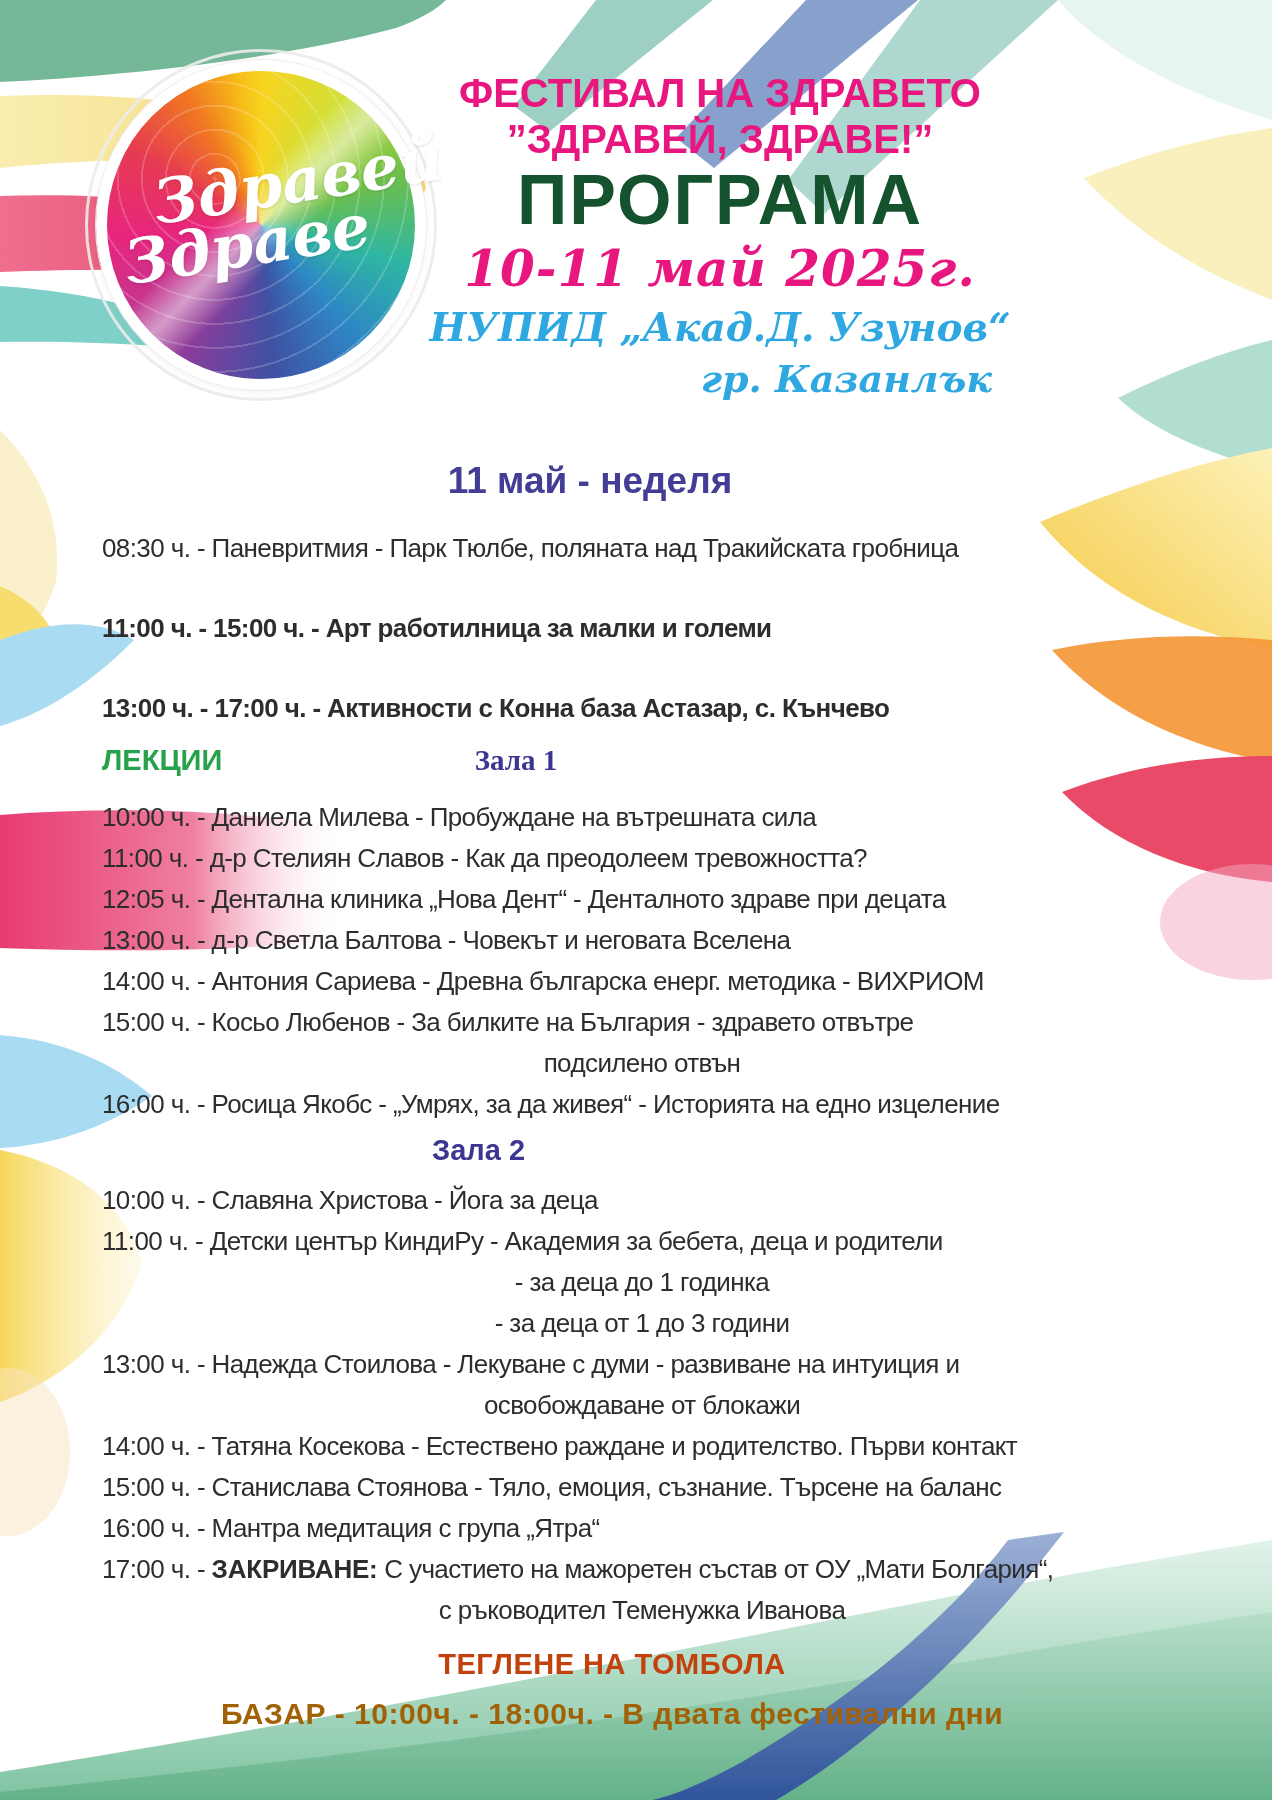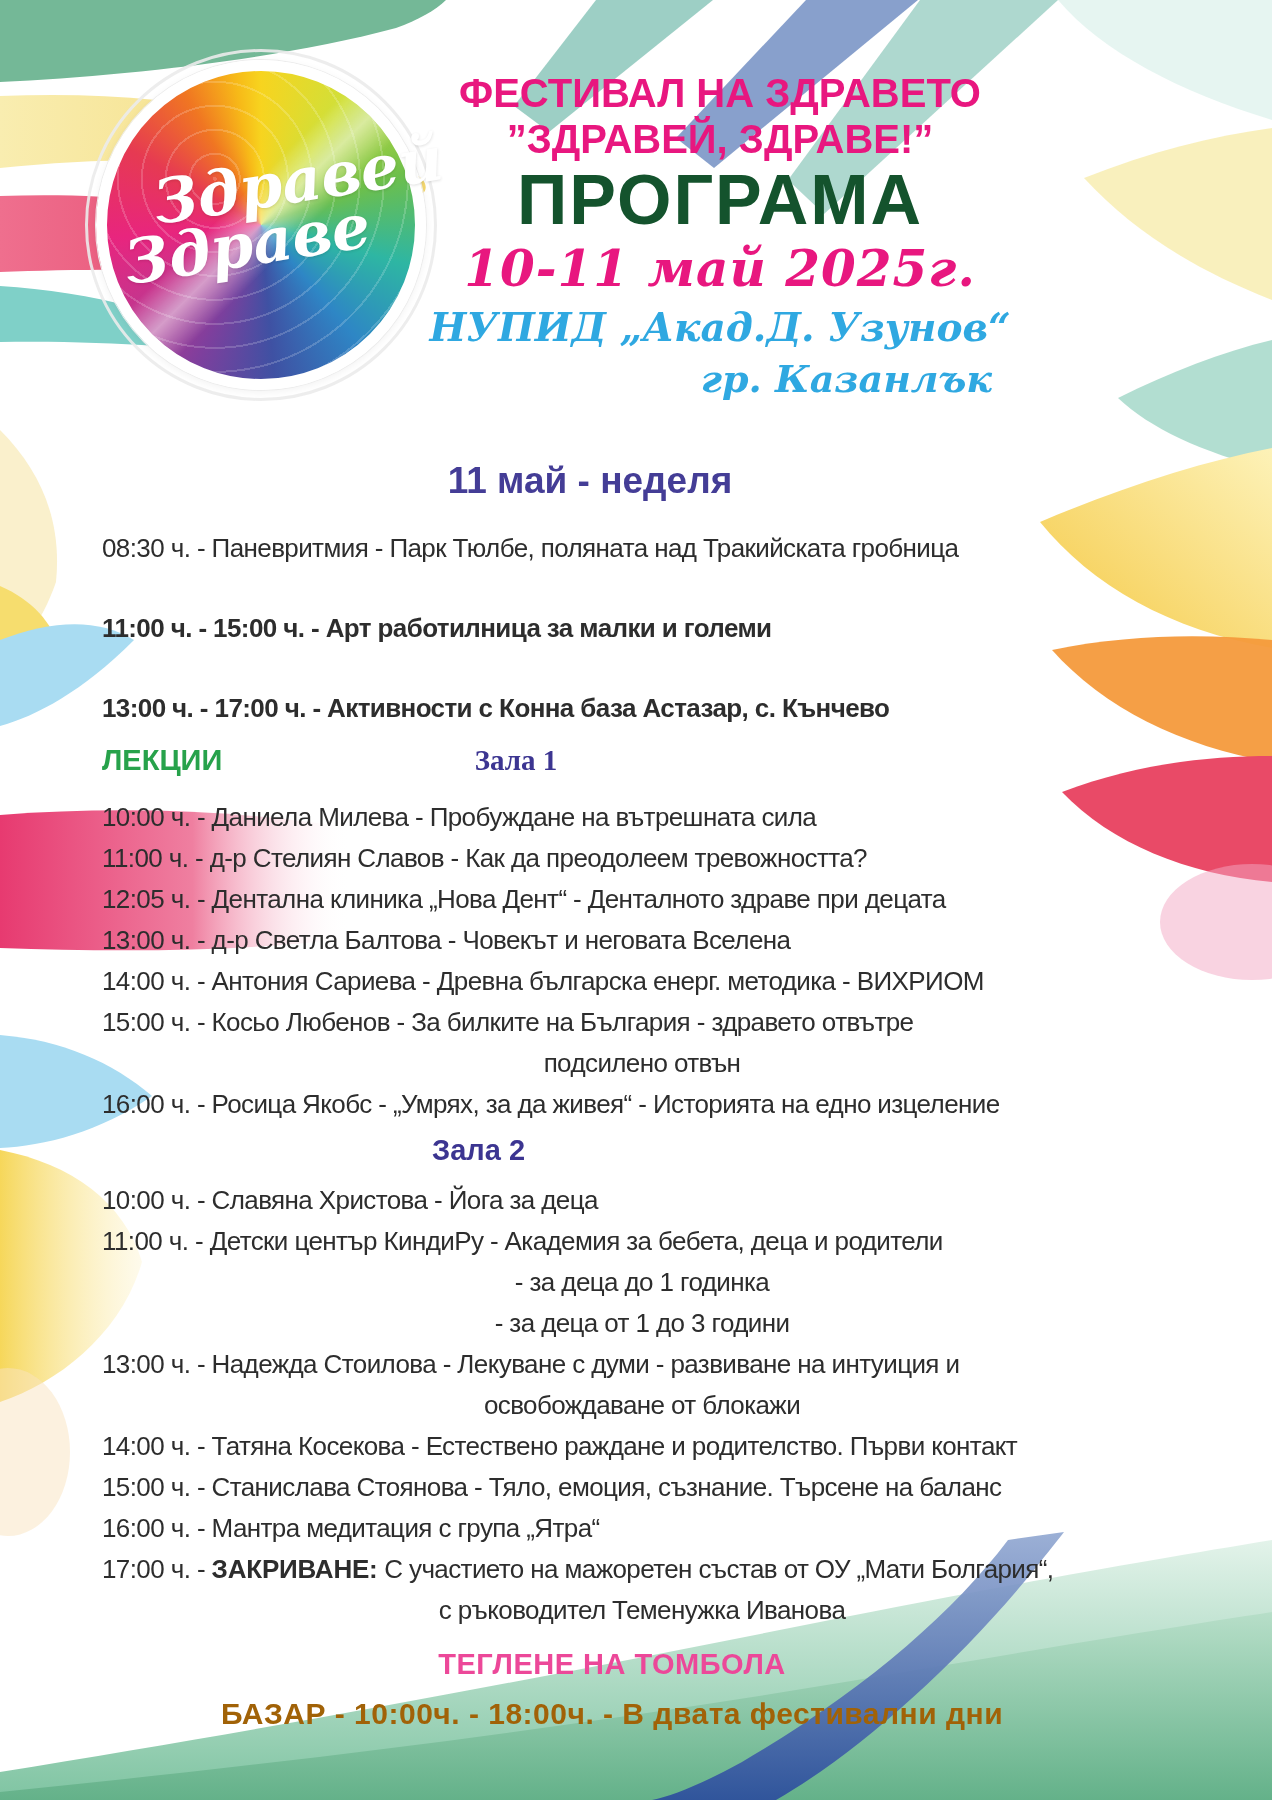--- a/index.html
+++ b/index.html
@@ -67,21 +67,21 @@
   .lekcii{font-size:29px;font-weight:800;color:#27a24b;letter-spacing:0;}
   .hallname{font-size:29px;font-weight:800;color:#3c3591;}
   .lect .hallname{margin-left:248px;font-family:Liberation Serif, serif;}
   .first-item{margin-top:12px;}
   .hall2head{margin-top:5px;line-height:41px;margin-left:330px;}
   .hall2-first{margin-top:5px;}
   .closing-bold{font-weight:700;letter-spacing:-0.2px;}
   
   .tombola{
     margin:12px 0 0 0;text-align:center;transform:translateX(-30px);
-    font-size:29px;font-weight:800;color:#ec4899;line-height:42px;letter-spacing:0.5px;
+    font-size:29px;font-weight:800;color:#c2410c;line-height:42px;letter-spacing:0.5px;
   }
   .bazaar{
     margin:8px 0 0 0;text-align:center;transform:translateX(-30px);
     font-size:30px;font-weight:800;color:#a16207;line-height:42px;letter-spacing:0.5px;
   }
 </style>
 </head>
 <body>
 
 <div class="poster">

